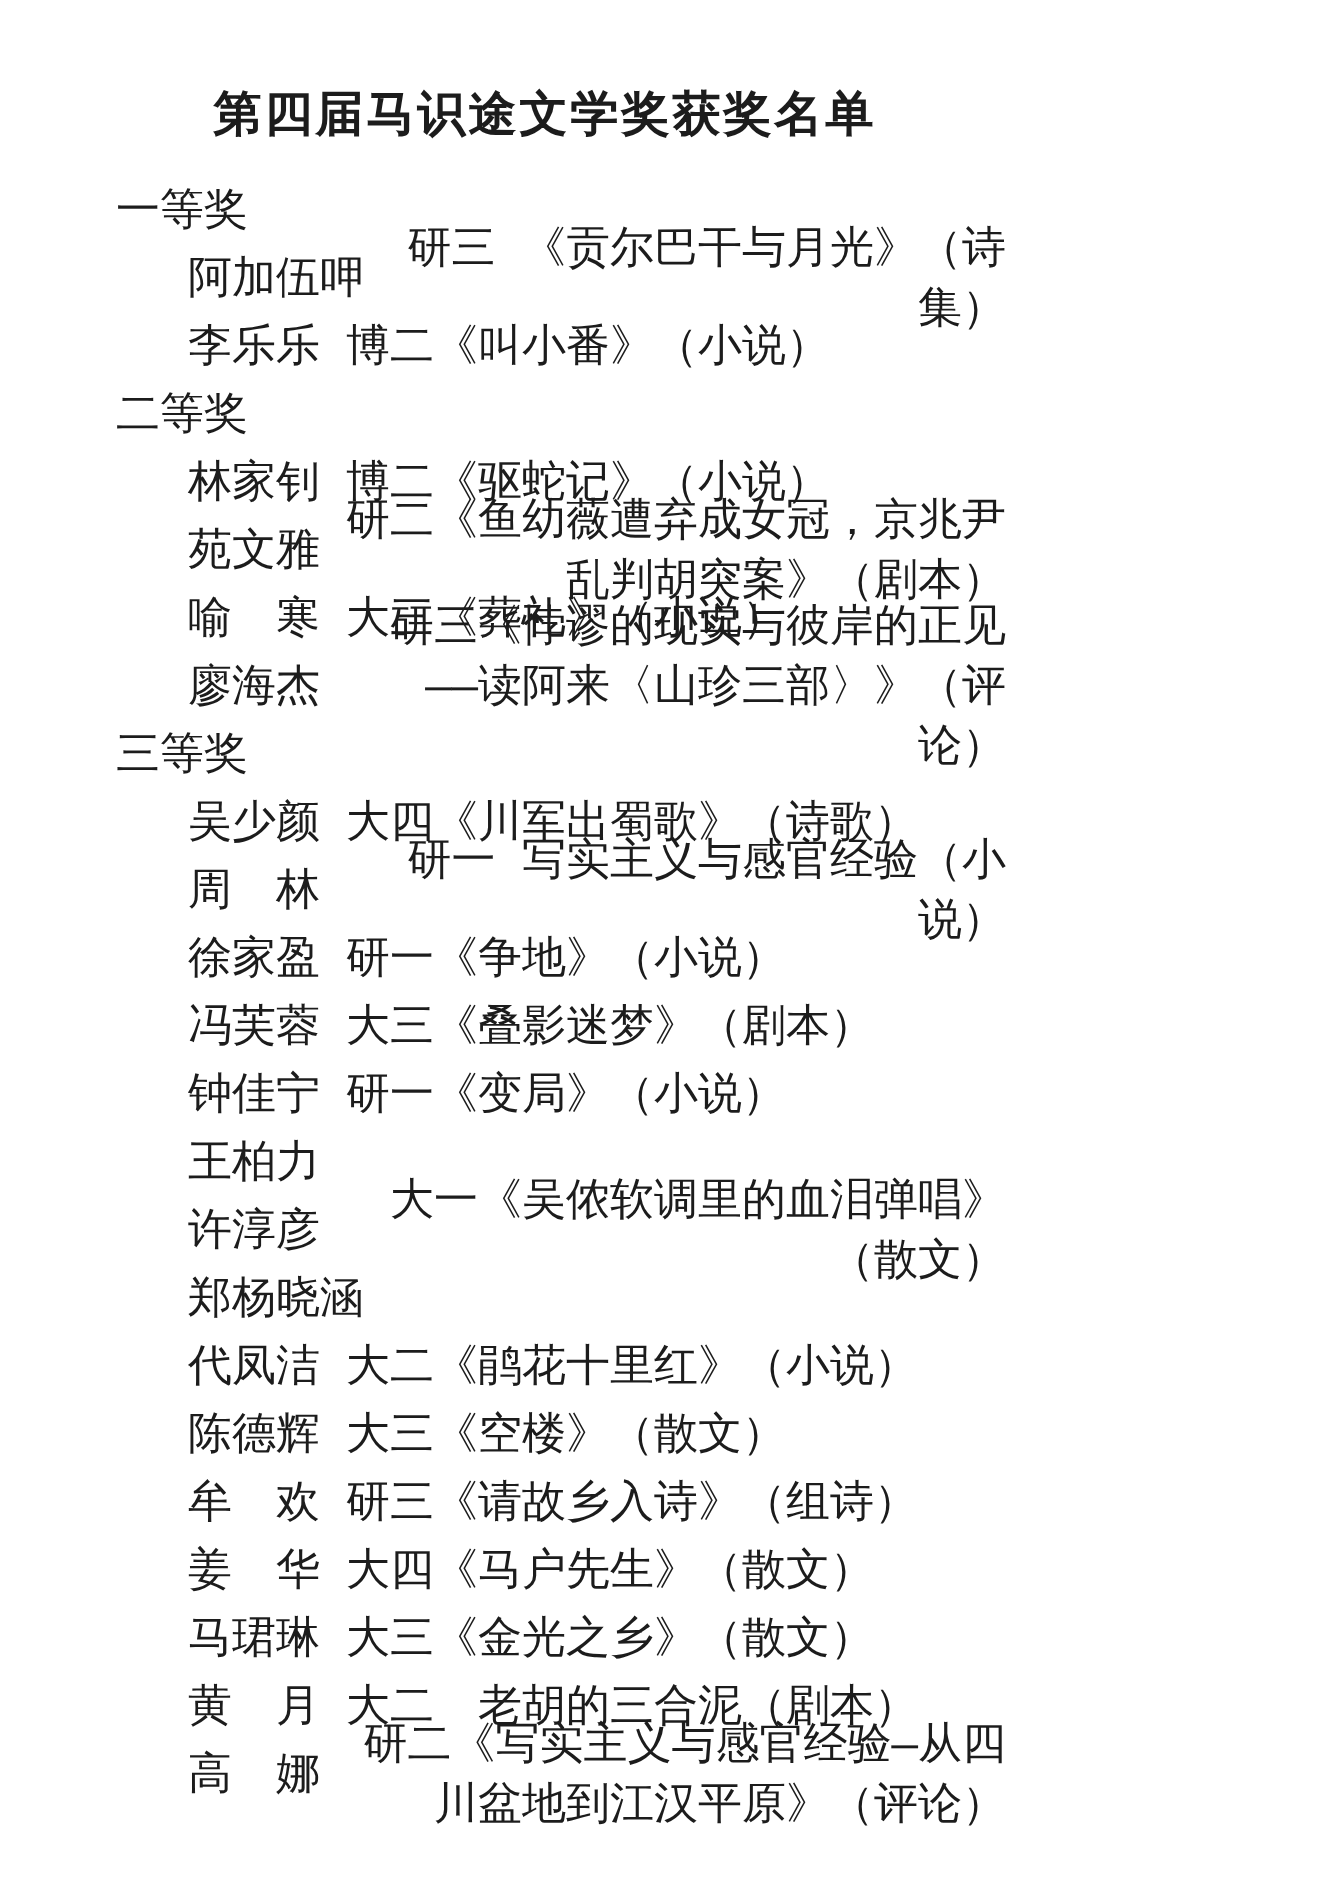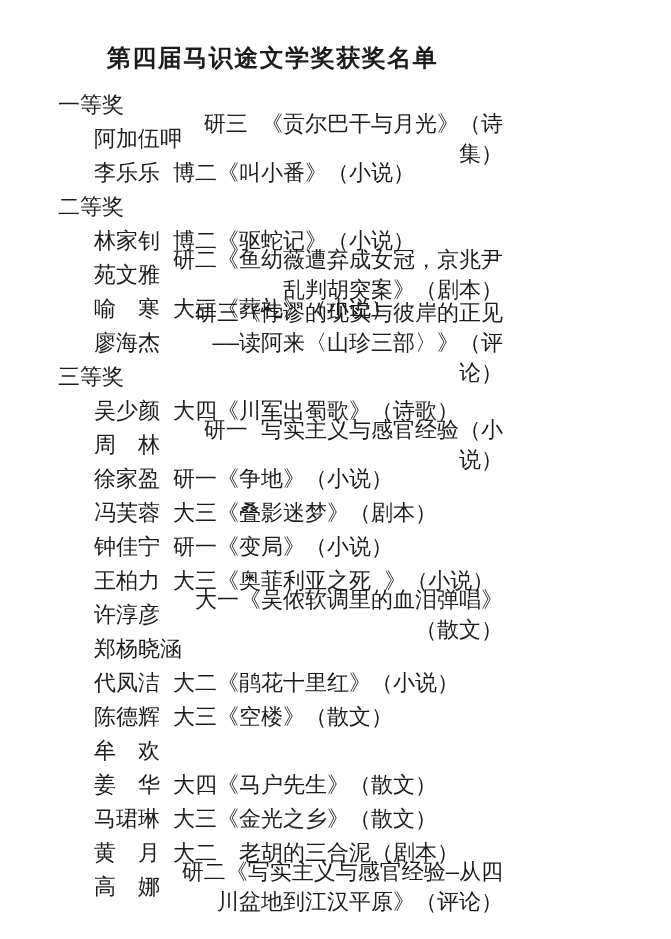--- a/index.html
+++ b/index.html
@@ -70,24 +70,24 @@
       <div class="row entry"><span class="name">林家钊</span><span class="detail"><span>博二</span><span>《驱蛇记》</span><span>（小说）</span></span></div>
       <div class="row entry"><span class="name">苑文雅</span><span class="detail"><span>研二</span><span>《鱼幼薇遭弃成女冠，京兆尹乱判胡突案》</span><span>（剧本）</span></span></div>
       <div class="row entry"><span class="name">喻　寒</span><span class="detail"><span>大三</span><span>《葬礼》</span><span>（小说）</span></span></div>
       <div class="row entry"><span class="name">廖海杰</span><span class="detail"><span>研三</span><span>《悖谬的现实与彼岸的正见——读阿来〈山珍三部〉》</span><span>（评论）</span></span></div>
       <div class="row section-label">三等奖</div>
       <div class="row entry"><span class="name">吴少颜</span><span class="detail"><span>大四</span><span>《川军出蜀歌》</span><span>（诗歌）</span></span></div>
       <div class="row entry"><span class="name">周　林</span><span class="detail"><span>研一</span><span> 写实主义与感官经验</span><span>（小说）</span></span></div>
       <div class="row entry"><span class="name">徐家盈</span><span class="detail"><span>研一</span><span>《争地》</span><span>（小说）</span></span></div>
       <div class="row entry"><span class="name">冯芙蓉</span><span class="detail"><span>大三</span><span>《叠影迷梦》</span><span>（剧本）</span></span></div>
       <div class="row entry"><span class="name">钟佳宁</span><span class="detail"><span>研一</span><span>《变局》</span><span>（小说）</span></span></div>
-      <div class="row entry"><span class="name">王柏力</span><span class="detail"><span>大三</span><span>《奥菲利亚之死 》</span><span>（小说）</span></span></div>
+      <div class="row entry"><span class="name">王柏力</span></div>
       <div class="row entry"><span class="name">许淳彦</span><span class="detail"><span>大一</span><span>《吴侬软调里的血泪弹唱》</span><span>（散文）</span></span></div>
       <div class="row entry"><span class="name">郑杨晓涵</span></div>
       <div class="row entry"><span class="name">代凤洁</span><span class="detail"><span>大二</span><span>《鹃花十里红》</span><span>（小说）</span></span></div>
       <div class="row entry"><span class="name">陈德辉</span><span class="detail"><span>大三</span><span>《空楼》</span><span>（散文）</span></span></div>
-      <div class="row entry"><span class="name">牟　欢</span></div>
+      <div class="row entry"><span class="name">牟　欢</span><span class="detail"><span>研三</span><span>《请故乡入诗》</span><span>（组诗）</span></span></div>
       <div class="row entry"><span class="name">姜　华</span><span class="detail"><span>大四</span><span>《马户先生》</span><span>（散文）</span></span></div>
       <div class="row entry"><span class="name">马珺琳</span><span class="detail"><span>大三</span><span>《金光之乡》</span><span>（散文）</span></span></div>
       <div class="row entry"><span class="name">黄　月</span><span class="detail"><span>大二</span><span>　老胡的三合泥</span><span>（剧本）</span></span></div>
       <div class="row entry"><span class="name">高　娜</span><span class="detail"><span>研二</span><span>《写实主义与感官经验—从四川盆地到江汉平原》</span><span>（评论）</span></span></div>
     </div>
 </div>
 
 </body></html>

